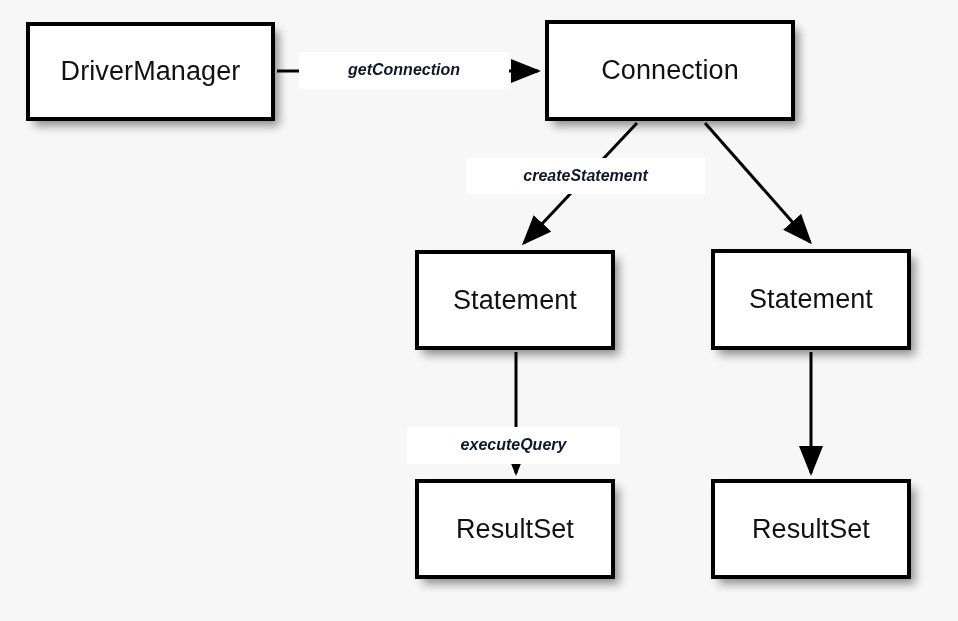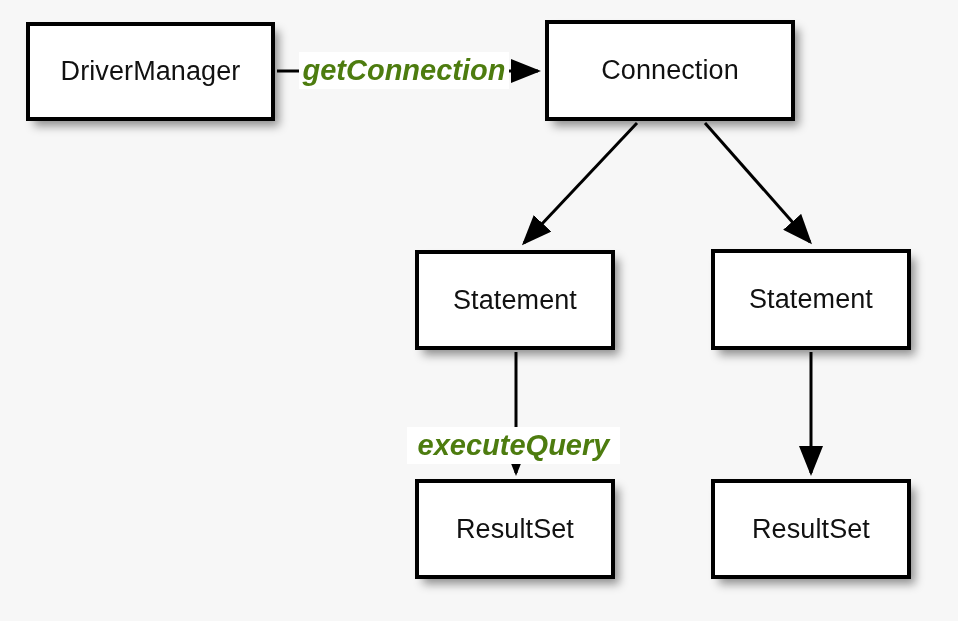--- a/index.html
+++ b/index.html
@@ -46,22 +46,22 @@
     line-height: 1;
     white-space: nowrap;
   }
   .edge-label {
     position: absolute;
     z-index: 4;
     background: #ffffff;
     font-family: "Liberation Sans", sans-serif;
     font-style: italic;
     font-weight: 600;
-    font-size: 29px;
-    color: #4d7c0f;
+    font-size: 16px;
+    color: #0f172a;
     line-height: 1;
     white-space: nowrap;
     display: flex;
     align-items: center;
     justify-content: center;
     padding: 6px 8px 7px 8px;
     box-sizing: border-box;
   }
 </style>
 </head>
@@ -106,16 +106,17 @@
   <div class="node" style="left:415px; top:479px; width:200px; height:100px;">
     <span class="node-label">ResultSet</span>
   </div>
 
   <div class="node" style="left:711px; top:479px; width:200px; height:100px;">
     <span class="node-label">ResultSet</span>
   </div>
 
   <div class="edge-label" style="left:299px; top:52px; width:210px; height:37px;">getConnection</div>
 
+  <div class="edge-label" style="left:466px; top:158px; width:239px; height:36px;">createStatement</div>
 
   <div class="edge-label" style="left:407px; top:391px; width:213px; height:37px;margin-top:36px;">executeQuery</div>
 
 </div>
 
 </body></html>

